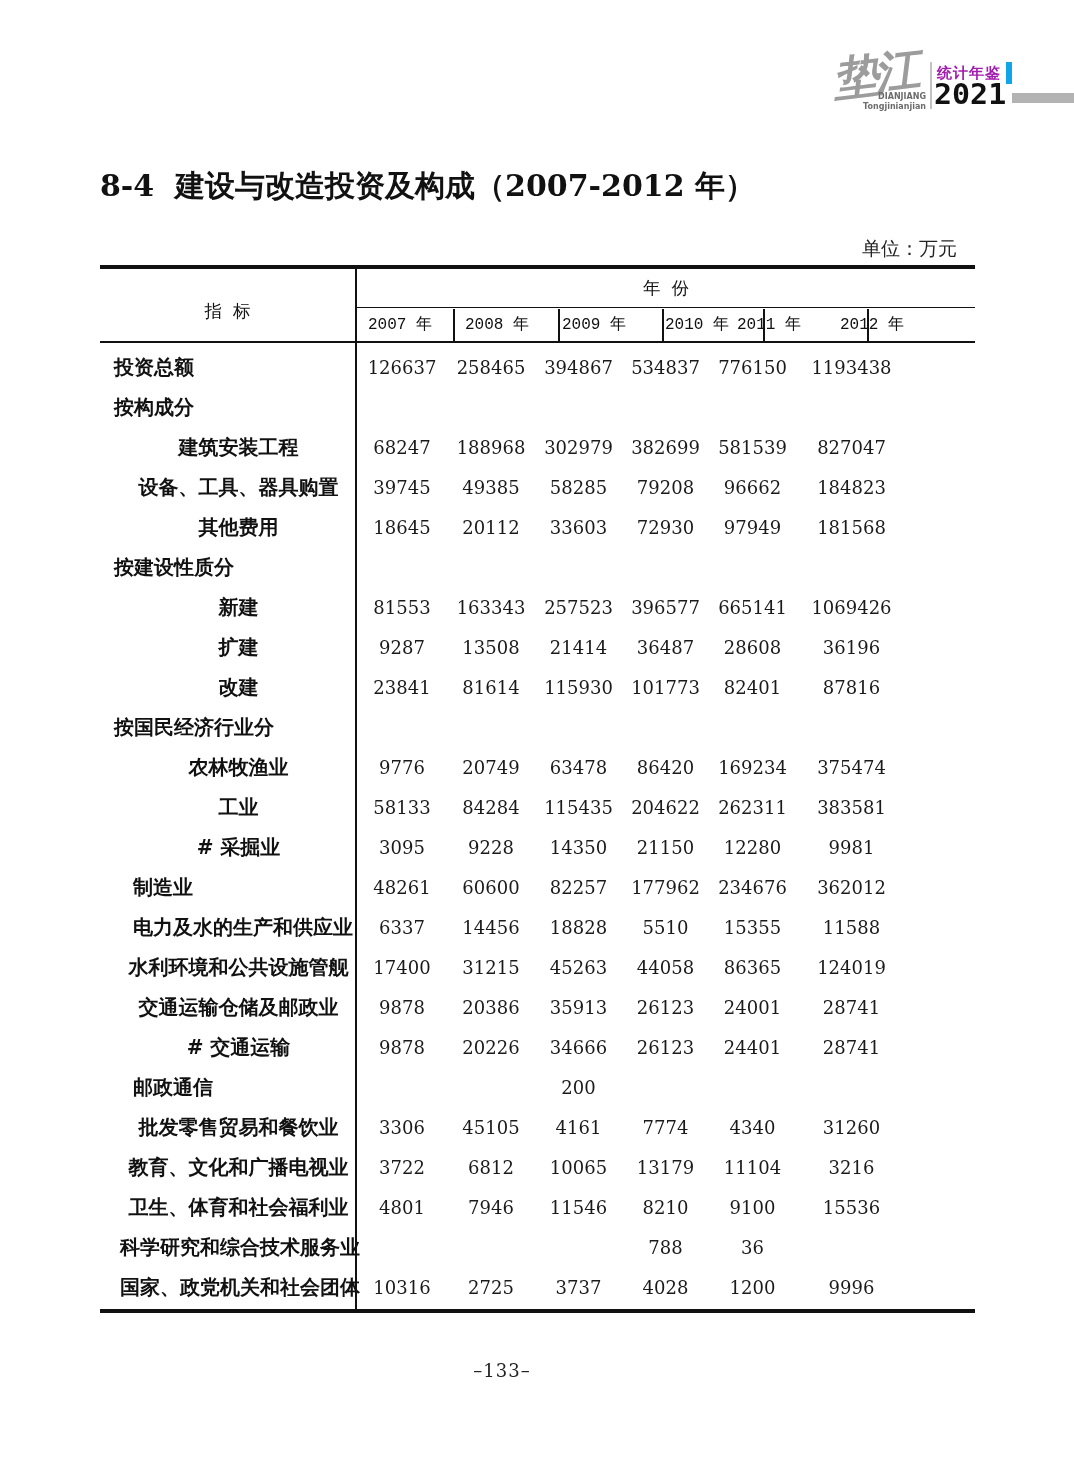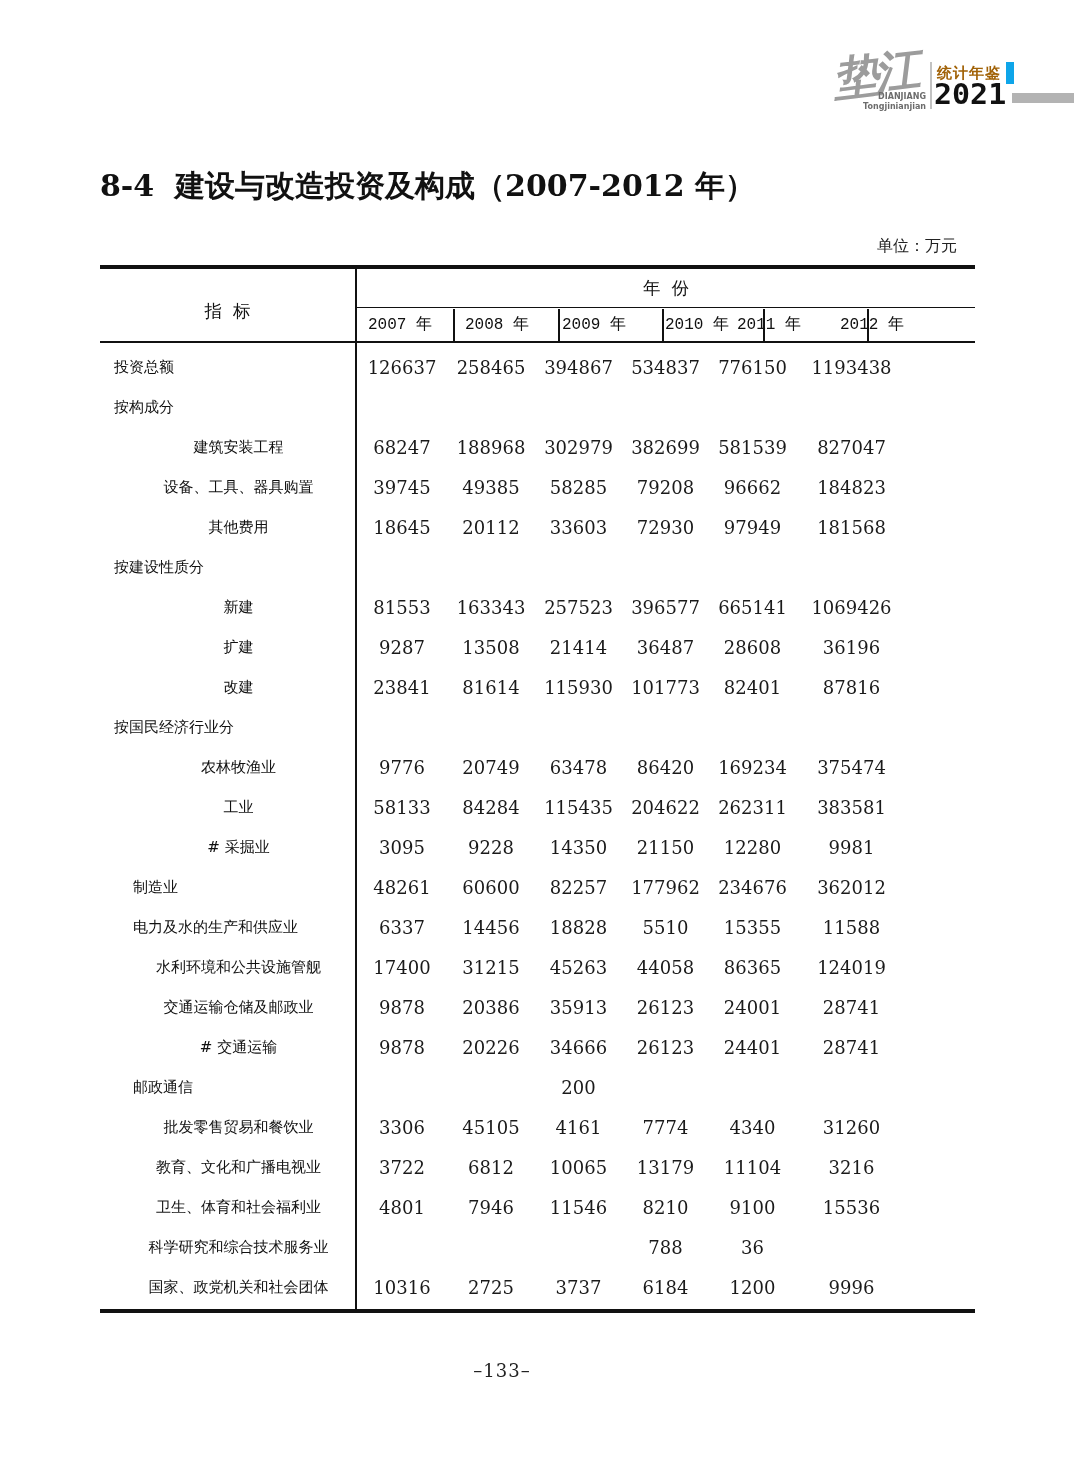--- a/index.html
+++ b/index.html
@@ -17,40 +17,40 @@
   }
   .brand-latin{
     position:absolute;left:840px;top:92px;width:86px;text-align:right;
     font-family:"DejaVu Sans","Liberation Sans",sans-serif;
     font-size:8px;font-weight:bold;color:#6c6c6c;line-height:1.25;
   }
   .logo-divider{position:absolute;left:930px;top:62px;width:2px;height:47px;background:#c2c2c2;}
   .yearbook-label{
     position:absolute;left:937px;top:62px;width:66px;
     font-family:"DejaVu Sans","Liberation Sans",sans-serif;
-    font-size:15px;font-weight:900;color:#a16207;letter-spacing:1px;white-space:pre;
-    border-right:8px solid #0ea5e9;padding-right:3px;line-height:22px;
+    font-size:15px;font-weight:900;color:#a21caf;letter-spacing:1px;white-space:pre;
+    border-right:6px solid #0ea5e9;padding-right:3px;line-height:22px;
   }
   .yearbook-year{
     position:absolute;left:934px;top:80px;width:80px;
     font-family:"DejaVu Sans Mono","DejaVu Sans",monospace;
     font-size:30px;font-weight:900;color:#111;letter-spacing:0px;
     transform:scaleY(0.92);line-height:30px;
   }
   .logo-bar{position:absolute;left:1012px;top:93px;width:62px;height:10px;background:#b3b3b3;}
 
   
   .page-title{
     position:absolute;left:100px;top:166px;
     font-family:"DejaVu Serif","Liberation Serif",serif;
     font-size:30px;font-weight:bold;color:#111;white-space:pre;
   }
   .unit-note{
     position:absolute;left:655px;top:236px;width:302px;text-align:right;
-    font-size:16px;color:#222;
+    font-size:19px;color:#222;
   }
 
   
   .yb-table{
     position:absolute;left:100px;top:265px;width:875px;
     border-top:4px solid #111;border-bottom:4px solid #111;
   }
   .main-divider{position:absolute;left:255px;top:0;bottom:0;width:2px;background:#111;}
   .thead{position:relative;height:72px;border-bottom:2px solid #111;}
   .indicator-head{
@@ -74,21 +74,21 @@
   }
   .y0{left:11px}.y1{left:108px}.y2{left:205px}.y3{left:308px}.y4{left:380px}.y5{left:483px}
 
   .tbody{padding-top:4px;padding-bottom:2px;}
   .row{
     display:grid;
     grid-template-columns:257px 90px 88px 87px 87px 87px 111px;
     height:40px;align-items:center;
   }
   .cell{overflow:visible;}
-  .label{font-size:15px;color:#111;white-space:pre;}
+  .label{font-size:20px;color:#111;white-space:pre;font-weight:bold;}
   .indent-0{padding-left:14px;}
   .indent-1{padding-left:20px;text-align:center;}
   .indent-2{padding-left:33px;}
   .val{text-align:center;font-size:18px;color:#1a1a1a;}
 
   
   .page-footer{
     position:absolute;left:0;top:1360px;width:1004px;text-align:center;
     font-size:18px;color:#222;letter-spacing:1px;
   }
@@ -334,20 +334,20 @@
     <div class="cell val"></div>
     <div class="cell val">788</div>
     <div class="cell val">36</div>
     <div class="cell val"></div>
   </div>
       <div class="row">
     <div class="cell label indent-1">国家、政党机关和社会团体</div>
     <div class="cell val">10316</div>
     <div class="cell val">2725</div>
     <div class="cell val">3737</div>
-    <div class="cell val">6184</div>
+    <div class="cell val">4028</div>
     <div class="cell val">1200</div>
     <div class="cell val">9996</div>
   </div>
     </div>
 </div>
 
 <div class="page-footer">–133–</div>
 
 </body></html>

